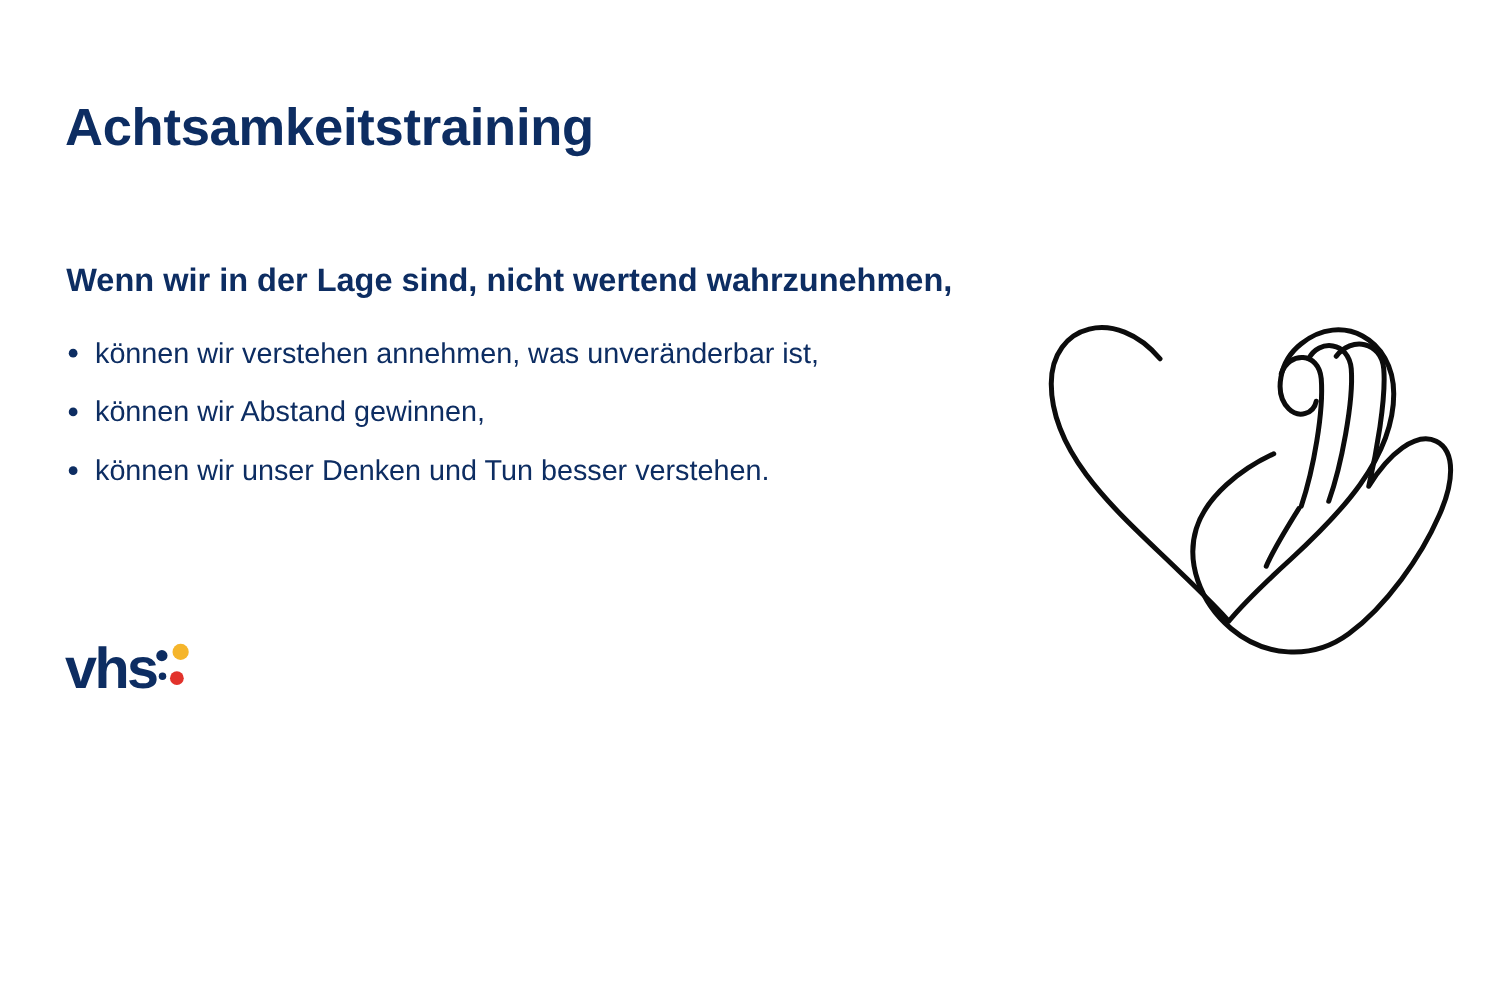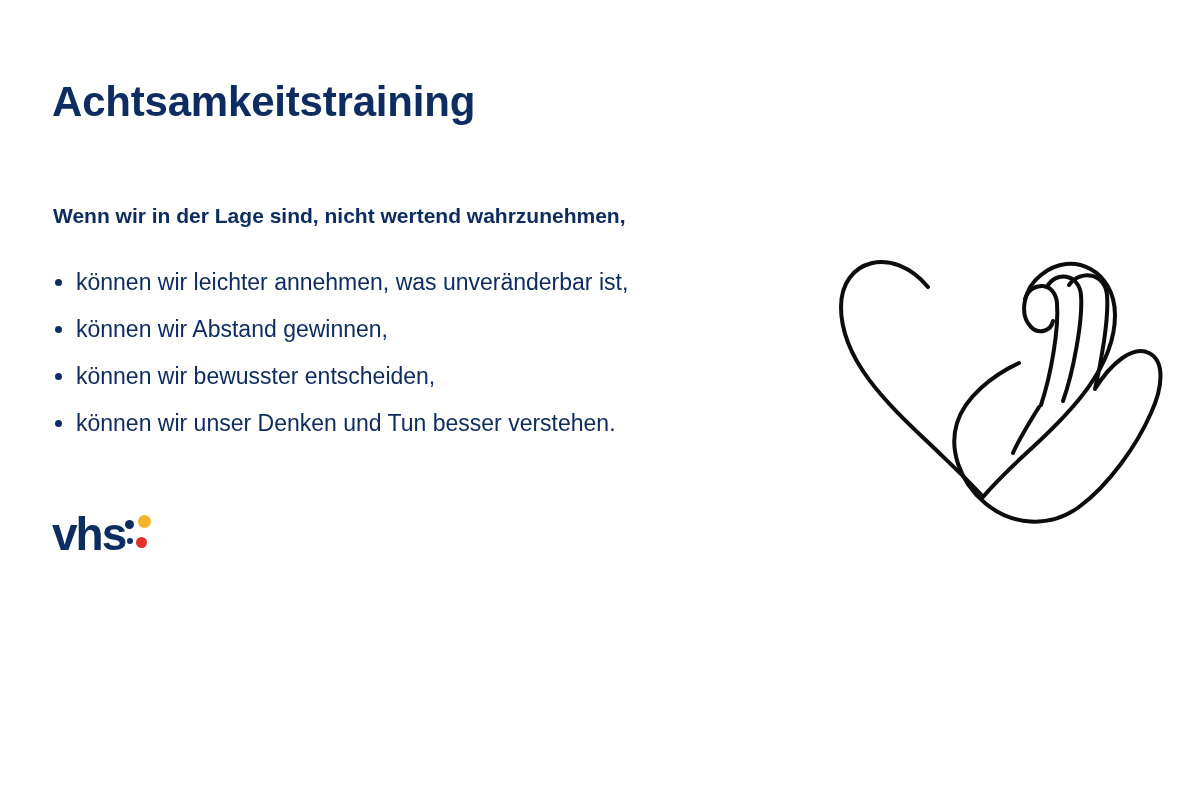--- a/index.html
+++ b/index.html
@@ -23,21 +23,21 @@
     top: 50px;
     font-size: 42px;
     font-weight: bold;
     color: #0d2d62;
     letter-spacing: -0.2px;
   }
   .lead-line {
     position: absolute;
     left: 53px;
     top: 183px;
-    font-size: 21px;
+    font-size: 26px;
     font-weight: bold;
     color: #0d2d62;
   }
   .bullet-list {
     position: absolute;
     left: 53px;
     top: 268px;
     width: 1010px;
     list-style: none;
     margin: 0;
@@ -107,23 +107,22 @@
 </head>
 <body>
 
 <div class="slide">
 
   <h1 class="slide-title">Achtsamkeitstraining</h1>
 
   <p class="lead-line">Wenn wir in der Lage sind, nicht wertend wahrzunehmen,</p>
 
   <ul class="bullet-list">
-    <li class="bullet-item">können wir leichter annehmen, was unveränderbar ist,</li>
+    <li class="bullet-item">können wir verstehen annehmen, was unveränderbar ist,</li>
     <li class="bullet-item">können wir Abstand gewinnen,</li>
-    <li class="bullet-item">können wir bewusster entscheiden,</li>
     <li class="bullet-item">können wir unser Denken und Tun besser verstehen.</li>
   </ul>
 
   <div class="artwork">
     <svg viewBox="0 0 340 370" width="340" height="370" fill="none" xmlns="http://www.w3.org/2000/svg">
 
       <path d="M95 120 C60 78, 8 92, 8 140 C8 195, 58 240, 100 280 C126 305, 142 320, 150 330
                C160 318, 178 300, 200 280 C238 245, 282 200, 282 148 C282 104, 240 82, 208 108
                C190 122, 186 148, 198 160 C206 168, 218 164, 220 154" stroke="#0c0c0c" stroke-width="4" stroke-linecap="round" stroke-linejoin="round"></path>
 

